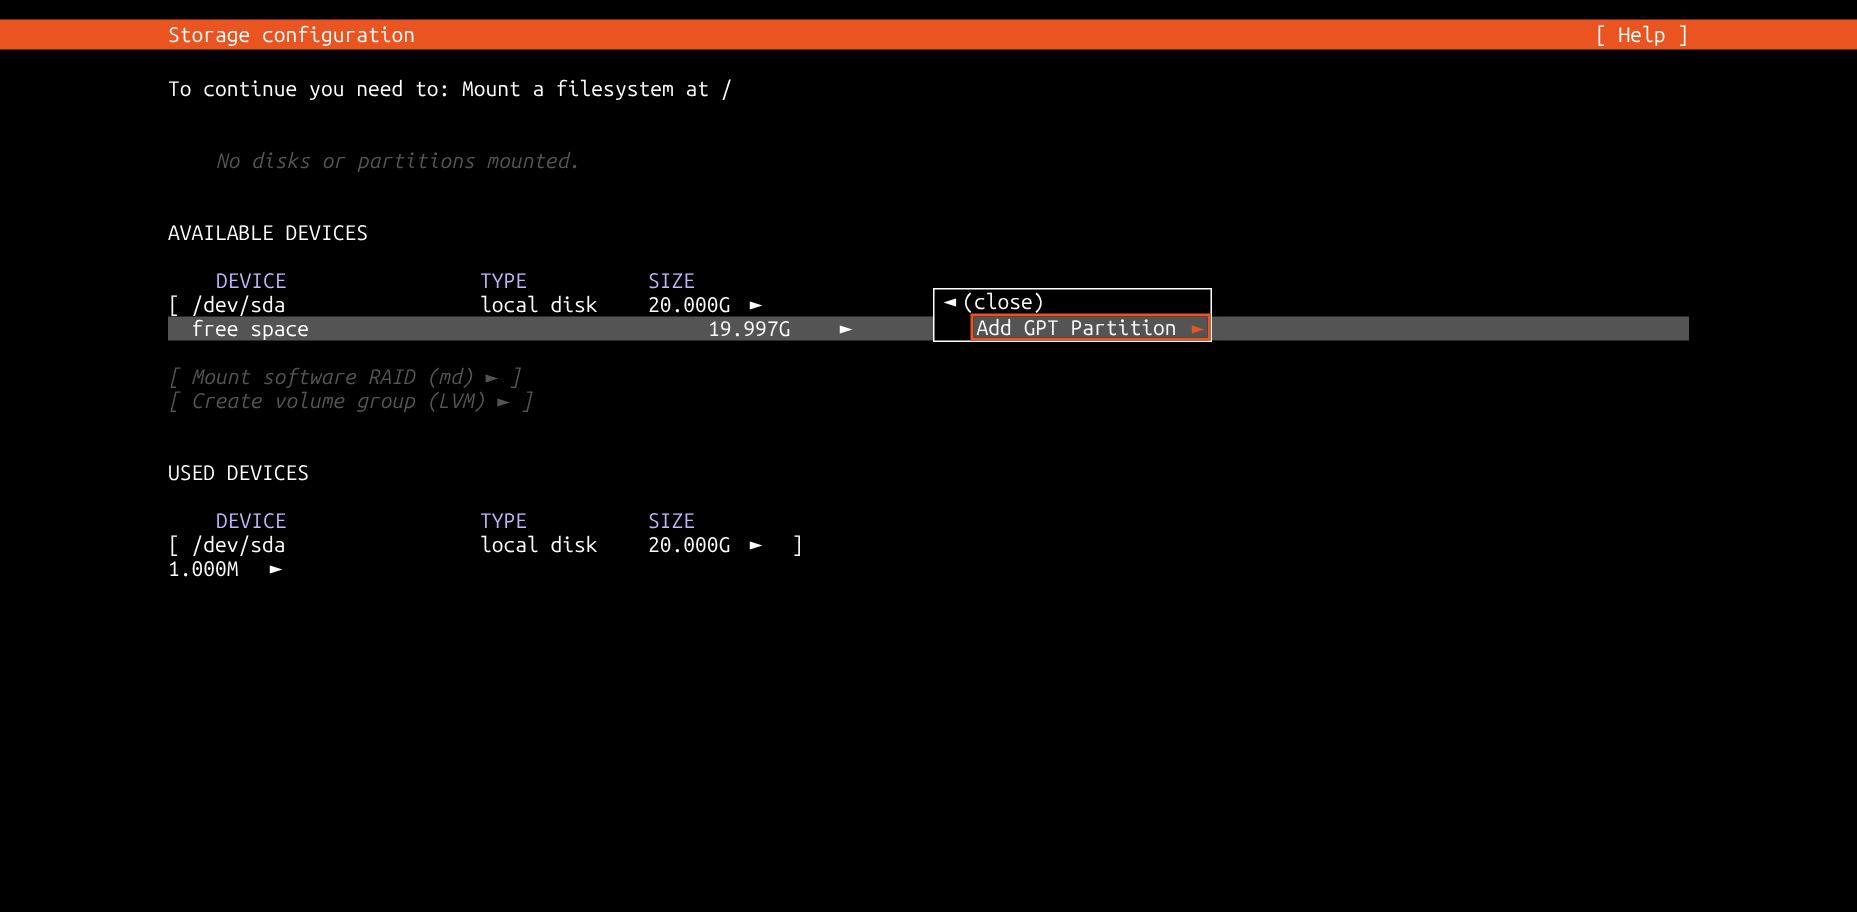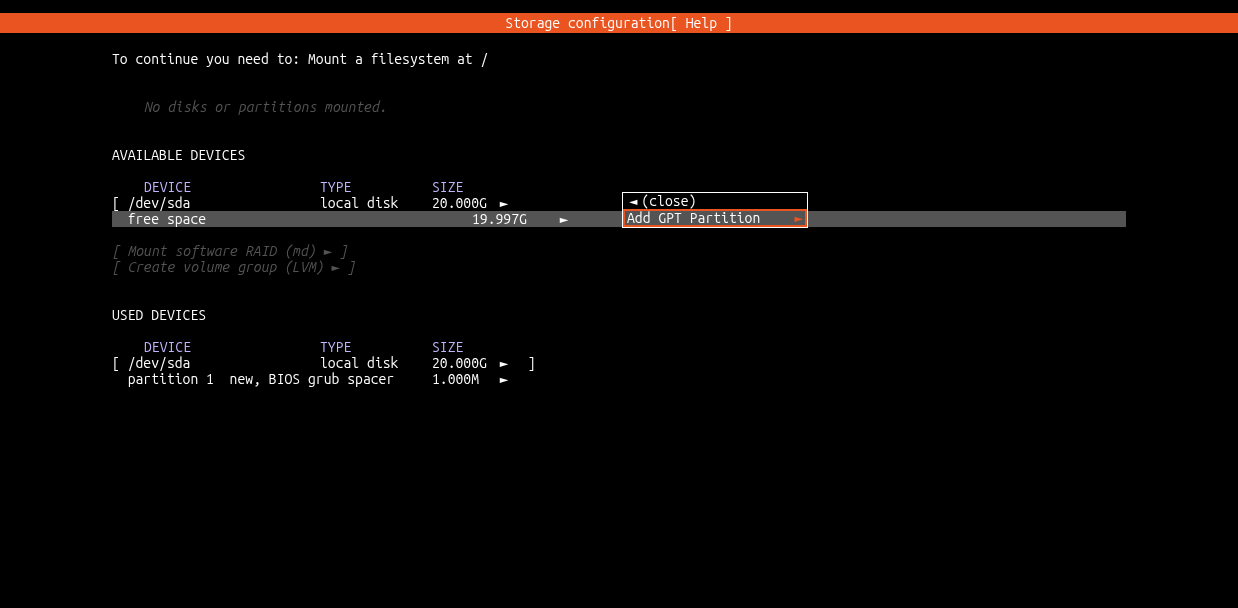--- a/index.html
+++ b/index.html
@@ -12,21 +12,21 @@
       line-height: 16px;
       color: #fff;
       overflow: hidden;
     }
     .top-band { height: 13px; background: #000; }
     .header-bar {
       background: #e95420;
       color: #fff;
       height: 20px;
       display: flex;
-      justify-content: center;
+      justify-content: space-between;
       align-items: center;
       padding: 0 112px;
     }
     .help { padding-right: 0; }
     .content {
       padding: 18px 112px 0 112px;
       position: relative;
     }
     .line { height: 16px; white-space: pre; }
     .dim { color: #545454; font-style: italic; }
@@ -53,20 +53,21 @@
       border: 1px solid #fff;
       background: #000;
     }
     .menu .m-line {
       height: 16px; display: flex; align-items: center; padding: 0 6px;
       white-space: pre;
     }
     .m-close .arrow-left { margin-right: 4px; }
     .menu-sel {
       border: 2px solid #e95420;
+      margin-left: 24px;
     }
     .menu-sel .inner {
       background: #545454; color:#fff; height: 14px; display:flex; align-items:center;
       width: 100%; padding: 0 2px;
     }
     .menu-sel .inner .spfill { flex:1; }
     .menu-sel .inner .tri-r { color: #e95420; }
     .arrow { font-family: monospace; }
   </style>
 </head>
@@ -119,21 +120,20 @@
     <span class="c-size">SIZE</span>
   </div>
   <div class="tbl-row">
     <span class="c-device">[ /dev/sda</span>
     <span class="c-type">local disk</span>
     <span class="c-size">20.000G</span>
     <span class="c-ex tri">►</span>
     <span class="c-bk"> ]</span>
   </div>
   <div class="tbl-row">
-    <span style="width:320px">  partition 1  new, BIOS grub spacer</span>
     <span class="c-size">1.000M</span>
     <span class="c-ex tri">►</span>
   </div>
 
   <div class="menu">
     <div class="m-line m-close">
       <span class="arrow arrow-left">◄</span>
       <span>(close)</span>
     </div>
     <div class="menu-sel">

